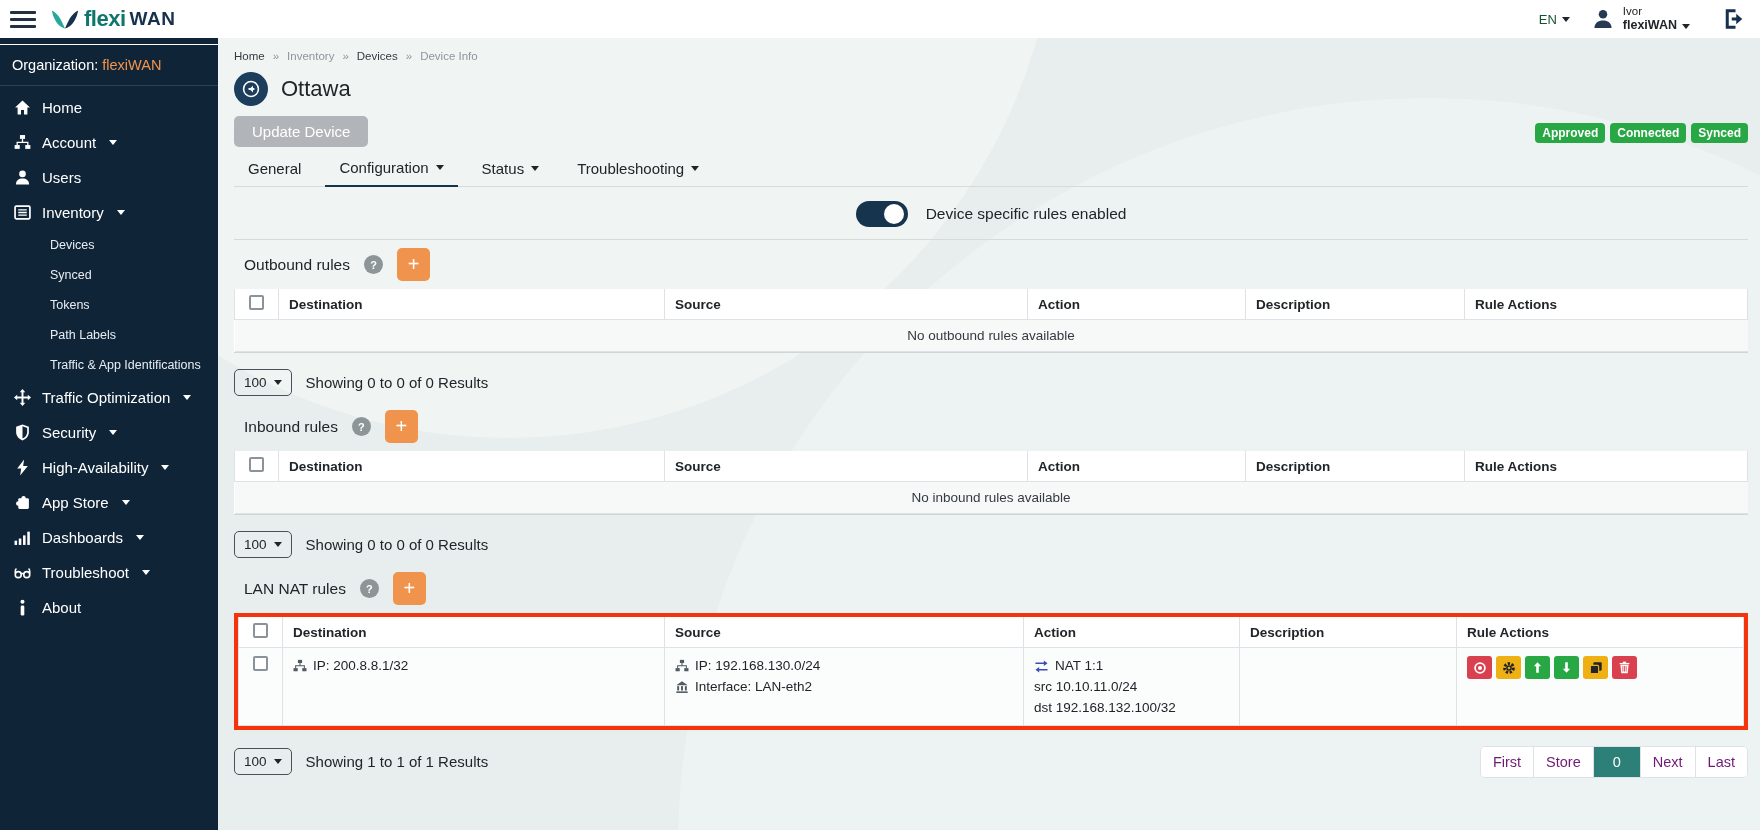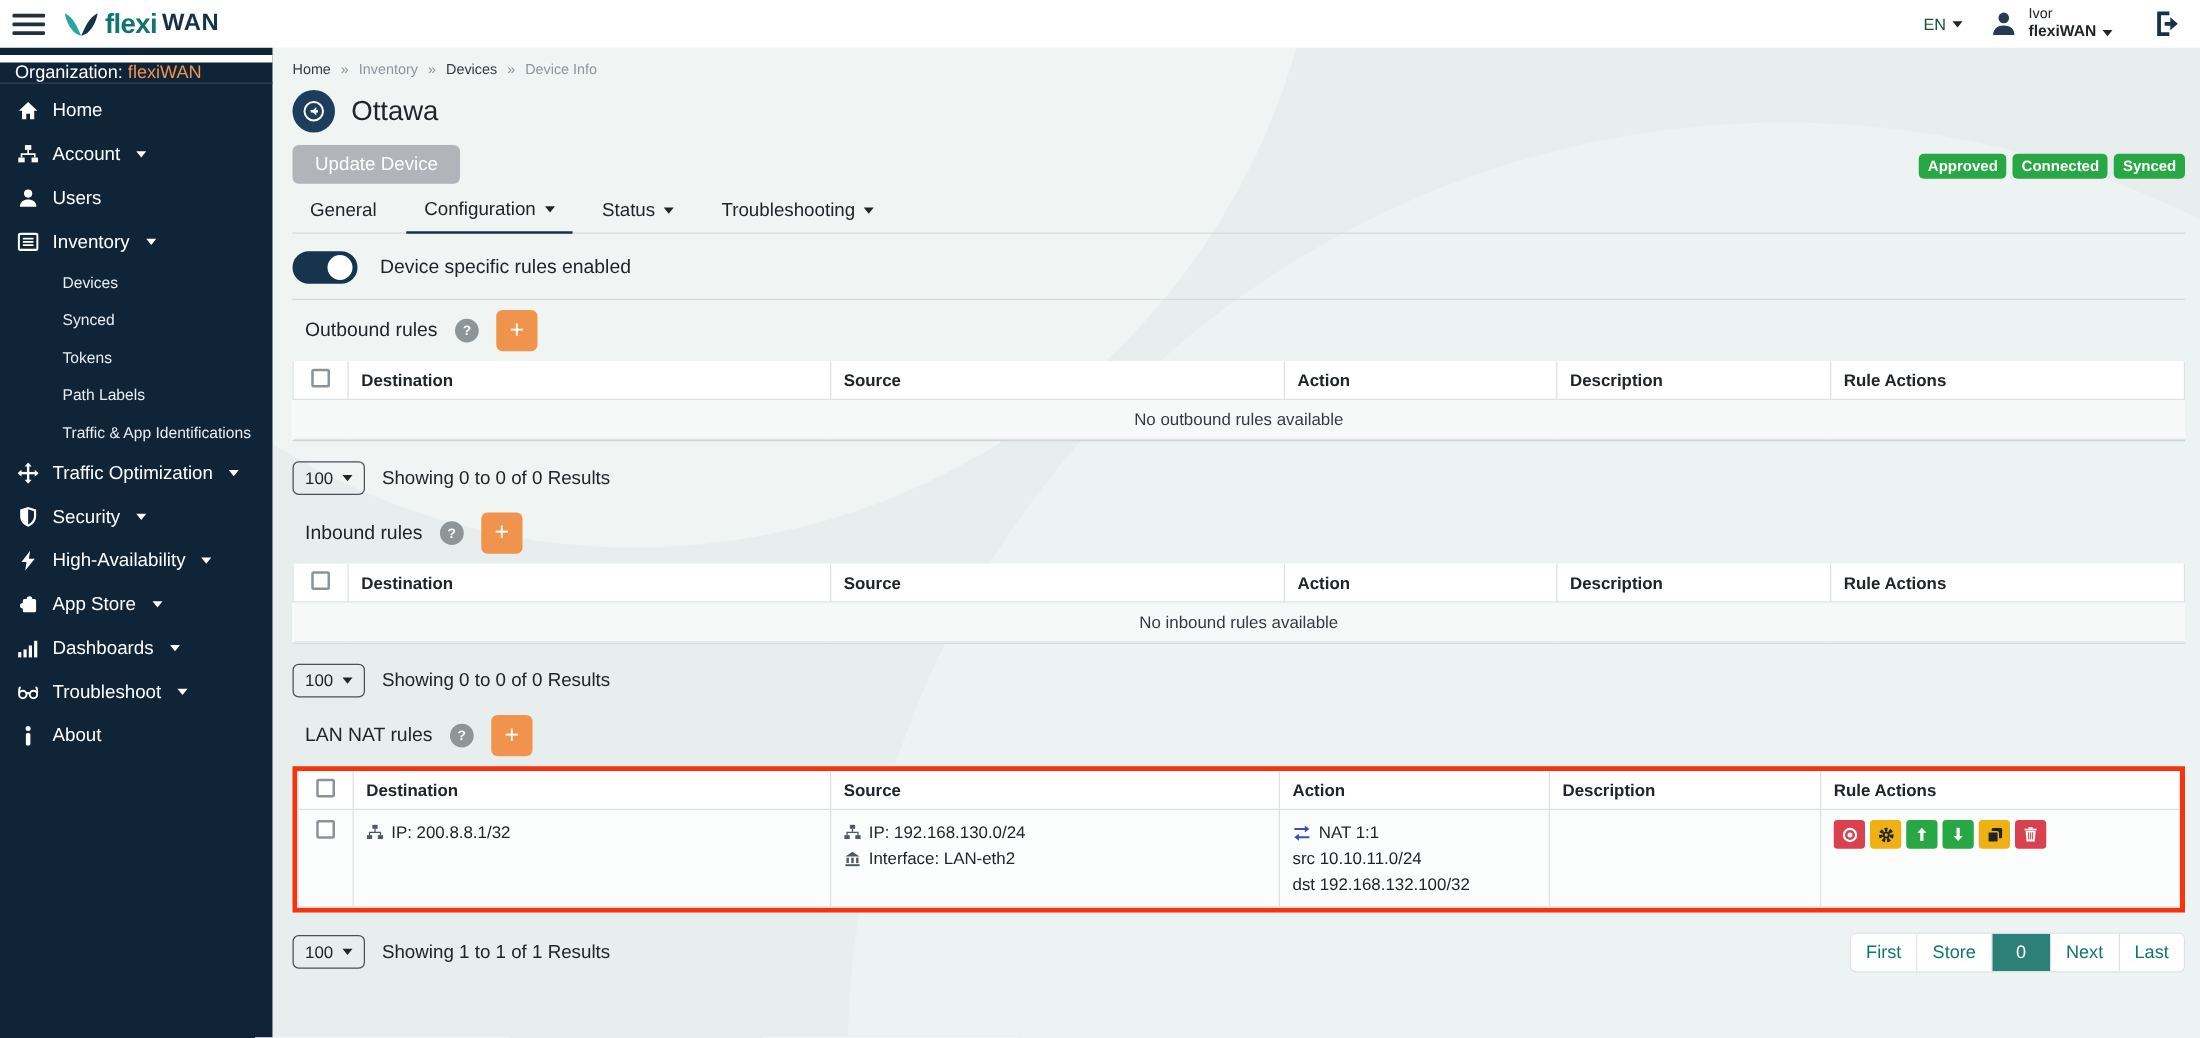--- a/index.html
+++ b/index.html
@@ -19,21 +19,21 @@
   .lang { font-size: 13px; color: #14532d; display: flex; align-items: center; gap: 5px; cursor: pointer; }
   .userbox { display: flex; align-items: center; gap: 9px; cursor: pointer; }
   .user-lines { font-size: 11.5px; line-height: 1.25; }
   .user-org { font-weight: 700; font-size: 12.5px; display: flex; align-items: center; gap: 5px; }
   .caret { width: 0; height: 0; border-left: 4px solid transparent; border-right: 4px solid transparent; border-top: 5px solid #212529; display: inline-block; }
   .logout { margin-left: 10px; cursor: pointer; display: flex; }
   
   .layout { display: flex; height: 792px; }
   
   .sidebar { width: 218px; flex-shrink: 0; background: #102438; color: #fff; padding-top: 6px; position: relative; z-index: 5; }
-  .orgbar { border-top: 6px solid #ffffff; border-bottom: 1px solid #2c4257; padding: 0 12px; font-size: 14.5px; margin-bottom: 4px; }
+  .orgbar { border-top: 1px solid #ffffff; border-bottom: 1px solid #2c4257; padding: 12px 12px; font-size: 14.5px; margin-bottom: 4px; }
   .orgbar b { color: #f0944d; font-weight: 400; }
   .side-item { display: flex; align-items: center; gap: 11px; padding: 9px 14px; font-size: 15px; cursor: pointer; }
   .side-item svg { flex-shrink: 0; }
   .side-sub { padding: 8px 14px 8px 50px; font-size: 12.5px; color: #e8edf2; cursor: pointer; }
   .side-caret { width: 0; height: 0; border-left: 4px solid transparent; border-right: 4px solid transparent; border-top: 5px solid #fff; margin-left: 2px; }
   
   main { flex: 1; background: #e8eeed; position: relative; overflow: hidden; }
   .blob { position: absolute; border-radius: 50%; z-index: 0; }
   .blob1 { width: 1500px; height: 1500px; background: #edf3f2; left: 460px; top: 60px; }
   .blob2 { width: 1100px; height: 1100px; background: #f0f5f4; left: -260px; top: -700px; }
@@ -49,21 +49,21 @@
   .page-title { font-size: 22px; font-weight: 500; color: #212529; }
   .action-row { display: flex; align-items: flex-start; justify-content: space-between; margin-bottom: 4px; }
   .update-btn { background: #b1b5ba; color: #fff; border: none; border-radius: 5px; font-size: 15px; padding: 7px 18px; cursor: not-allowed; }
   .badges { display: flex; gap: 5px; margin-top: 7px; }
   .badge { background: #28a745; color: #fff; font-size: 12px; font-weight: 700; border-radius: 4px; padding: 3px 7px; }
   
   .tabs { display: flex; gap: 10px; border-bottom: 1px solid #d4dbda; margin-top: 4px; }
   .tab { padding: 8px 14px 9px; font-size: 15px; color: #212529; display: flex; align-items: center; gap: 7px; cursor: pointer; }
   .tab.active { border-bottom: 2px solid #17344f; margin-bottom: -1px; }
   
-  .toggle-row { display: flex; align-items: center; gap: 18px; margin: 14px 0 12px; }
+  .toggle-row { display: flex; align-items: center; gap: 18px; margin: 14px 0 12px; justify-content: center; }
   .toggle { width: 52px; height: 26px; border-radius: 13px; background: #17344f; position: relative; cursor: pointer; }
   .toggle-knob { width: 20px; height: 20px; border-radius: 50%; background: #fff; position: absolute; top: 3px; right: 4px; }
   .toggle-label { font-size: 15.5px; }
   .divider { border: none; border-top: 1px solid #d4dbda; margin: 0 0 8px; }
   
   .sec-head { display: flex; align-items: center; gap: 14px; margin: 6px 0 8px; }
   .sec-title { font-size: 15.5px; margin-left: 10px; }
   .help { width: 19px; height: 19px; border-radius: 50%; background: #8d9597; color: #fff; font-size: 11px; font-weight: 700; display: flex; align-items: center; justify-content: center; cursor: pointer; }
   .help::before { content: "?"; }
   .plus-btn { width: 33px; height: 33px; border-radius: 5px; background: #f0944d; border: none; color: #fff; font-size: 20px; cursor: pointer; display: flex; align-items: center; justify-content: center; }
@@ -87,21 +87,21 @@
   .highlight { border: 4px solid #f5330d; }
   
   .ra-group { display: flex; gap: 4px; }
   .ra-btn { width: 25px; height: 23px; border: none; border-radius: 3px; display: flex; align-items: center; justify-content: center; cursor: pointer; }
   .ra-red { background: #d9414e; }
   .ra-amber { background: #efb014; }
   .ra-green { background: #28a745; }
   
   .bottom-row { display: flex; align-items: center; justify-content: space-between; margin: 16px 0 0; }
   .pagination { display: flex; border-radius: 5px; overflow: hidden; border: 1px solid #dee2e6; background: #fff; }
-  .pg-btn { min-width: 47px; padding: 7px 12px; font-size: 14.5px; background: #fff; border: none; border-right: 1px solid #dee2e6; color: #0f766e; cursor: pointer; text-align: center; }
+  .pg-btn { min-width: 47px; padding: 7px 12px; font-size: 14.5px; background: #fff; border: none; border-right: 1px solid #dee2e6; color: #701a75; cursor: pointer; text-align: center; }
   .pg-btn:last-child { border-right: none; }
   .pg-btn.active { background: #2d8077; color: #fff; }
 </style>
 </head>
 <body>
 
 <div class="topbar">
   <div class="hamburger">
       <span></span>
       <span></span>

